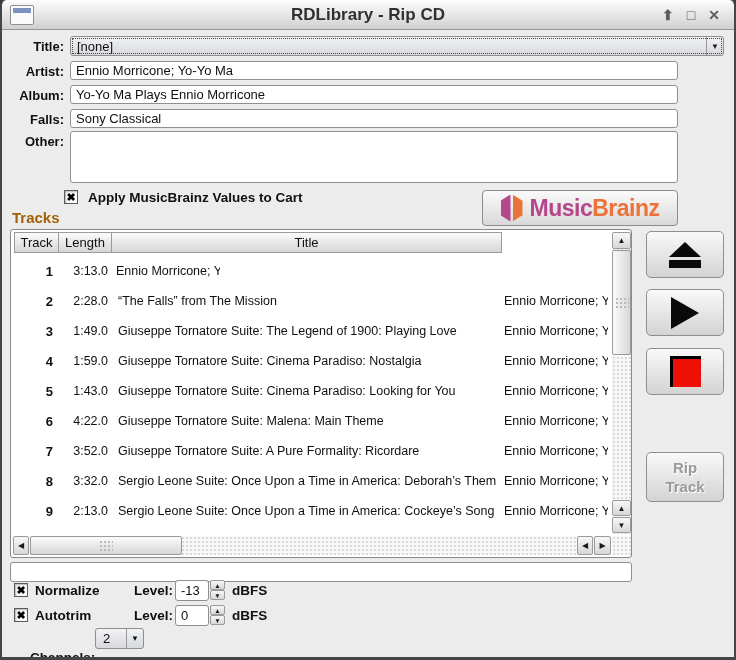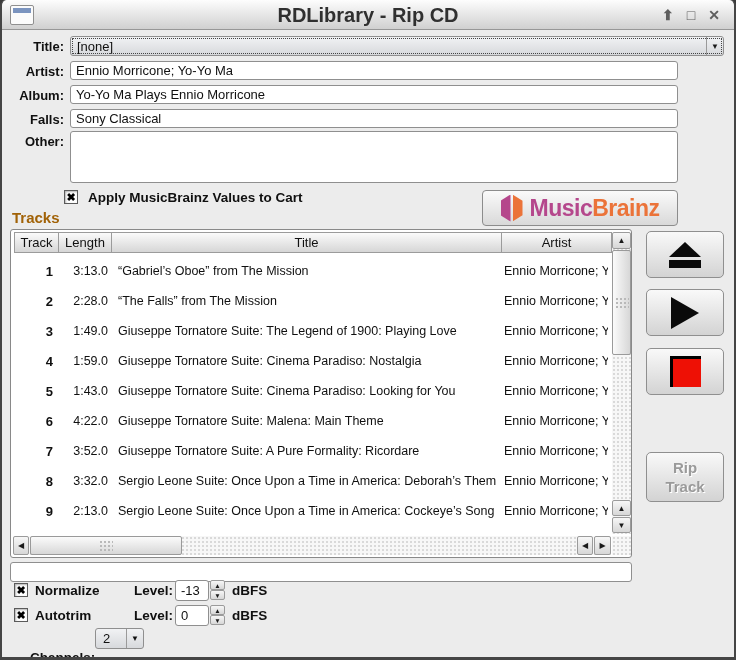--- a/index.html
+++ b/index.html
@@ -12,21 +12,21 @@
     border-radius: 6px 6px 0 0; overflow: hidden;
   }
   
   #titlebar {
     position: absolute; left: 0; top: 0; width: 100%; height: 30px;
     background: linear-gradient(#fdfdfd, #d0d0d0);
     border-bottom: 1px solid #979797; border-radius: 6px 6px 0 0;
   }
   #title-text {
     position: absolute; left: 0; top: 0; width: 100%; height: 30px;
-    text-align: center; line-height: 30px; font-size: 20px; font-weight: bold; color: #303030;
+    text-align: center; line-height: 30px; font-size: 17px; font-weight: bold; color: #303030;
   }
   .win-icon { left: 8px; top: 5px; width: 24px; height: 20px; background: #fbfbfb;
     border: 1px solid #8f8f8f; border-radius: 2px; }
   .win-icon .stripe { height: 5px; margin: 2px 2px 0 2px; background: #7b94bf; }
   .tb-btns { position: absolute; right: 6px; top: 0; height: 30px; display: flex; align-items: center; gap: 13px; padding: 0 8px; }
   .tb-glyph { color: #5e5e5e; font-size: 14px; font-weight: bold; cursor: default; line-height: 1; }
   
   .flabel { font-weight: bold; font-size: 13px; color: #101010; width: 58px; text-align: right; }
   .tinput {
     background: #fff; border: 1px solid #8f8f8f; border-radius: 3px;
@@ -155,27 +155,25 @@
       <span class="mb-text mb-music">Music</span><span class="mb-text mb-brainz">Brainz</span>
     </div>
   </div>
 
   <div class="abs" id="tracks-label">Tracks</div>
 
   <div class="abs" id="table">
     <div class="th" style="left:3px;   width:45px;">Track</div>
     <div class="th" style="left:47px;  width:54px;">Length</div>
     <div class="th" style="left:100px; width:391px;">Title</div>
-    <div class="th" style="left:490px; width:111px;">Artist</div>
 
     <div id="rows">
       <div class="trow">
         <div class="td-track">1</div>
         <div class="td-len">3:13.0</div>
-        <div class="td-title">“Gabriel’s Oboe” from The Mission</div>
         <div class="td-artist">Ennio Morricone; Yo-Yo Ma</div>
       </div>
       <div class="trow">
         <div class="td-track">2</div>
         <div class="td-len">2:28.0</div>
         <div class="td-title">“The Falls” from The Mission</div>
         <div class="td-artist">Ennio Morricone; Yo-Yo Ma</div>
       </div>
       <div class="trow">
         <div class="td-track">3</div>

